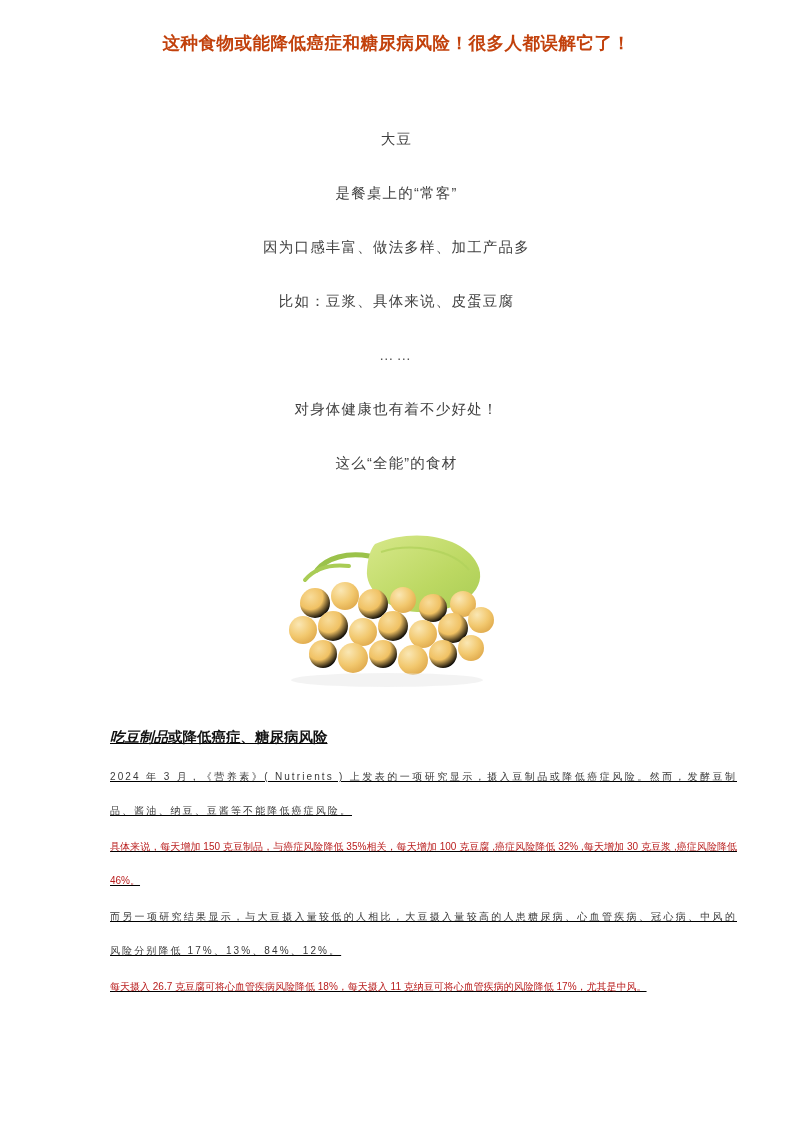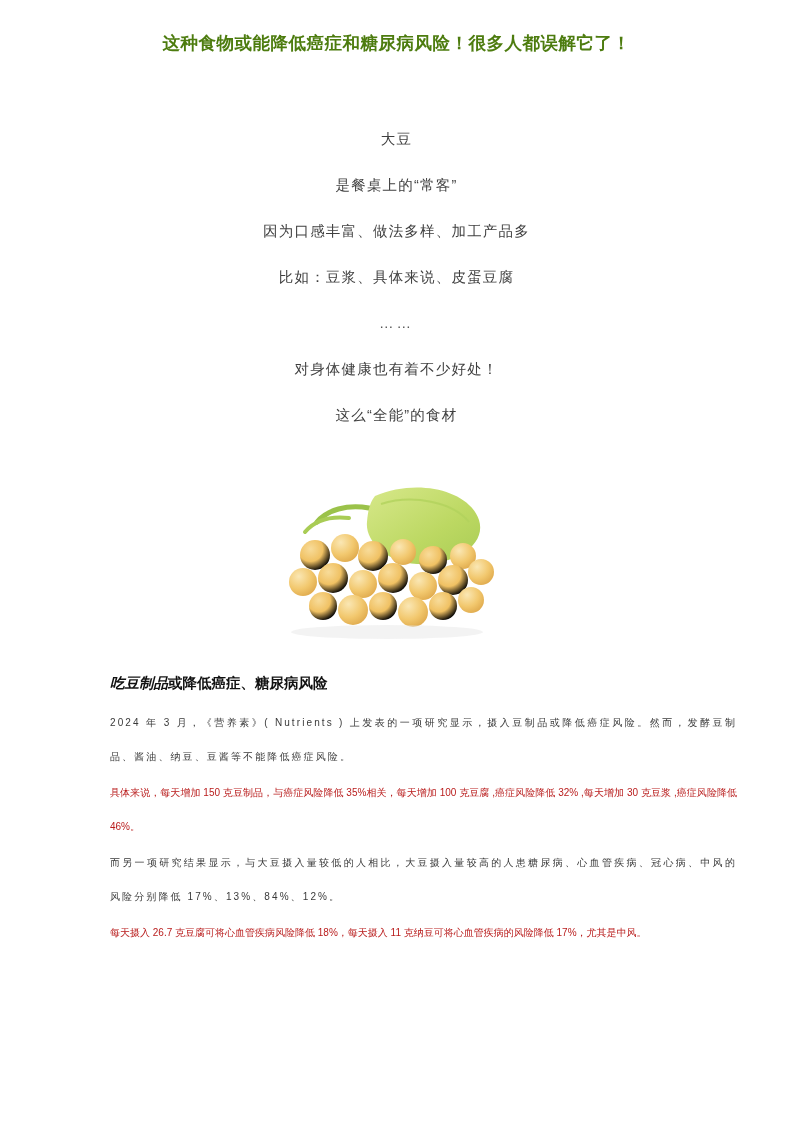--- a/index.html
+++ b/index.html
@@ -25,33 +25,33 @@
 
   
   .doc-title {
     text-align: center;
     font-size: 17.5px;
     font-weight: bold;
     letter-spacing: 0.5px;
     margin: 30px 0 0 0;
     padding: 0 60px;
     line-height: 1.5;
-    color: #4d7c0f;
+    color: #c2410c;
   }
 
   
   .intro {
     margin-top: 62px;
     text-align: center;
     color: #3f3f3f;
     font-size: 14.5px;
     letter-spacing: 1.2px;
   }
   .intro p {
-    margin: 4px;
+    margin: 12px;
     line-height: 42px;
   }
   .intro p.dots {
     letter-spacing: 3px;
     color: #555;
   }
 
   
   .illus-wrap {
     margin-top: 24px;
@@ -63,21 +63,22 @@
     left: 50%;
     top: 0;
     transform: translateX(-50%);
     width: 280px;
     height: 185px;
   }
 
   
   .content {
     padding: 0 56px 0 110px;
-    margin-top: 20px;
+    margin-top: 26px;
+    text-decoration: underline;
   }
   .subhead {
     font-size: 14.5px;
     font-weight: bold;
     margin: 0 0 10px 0;
     line-height: 1.8;
     color: #111;
   }
   .subhead .em {
     font-style: italic;

